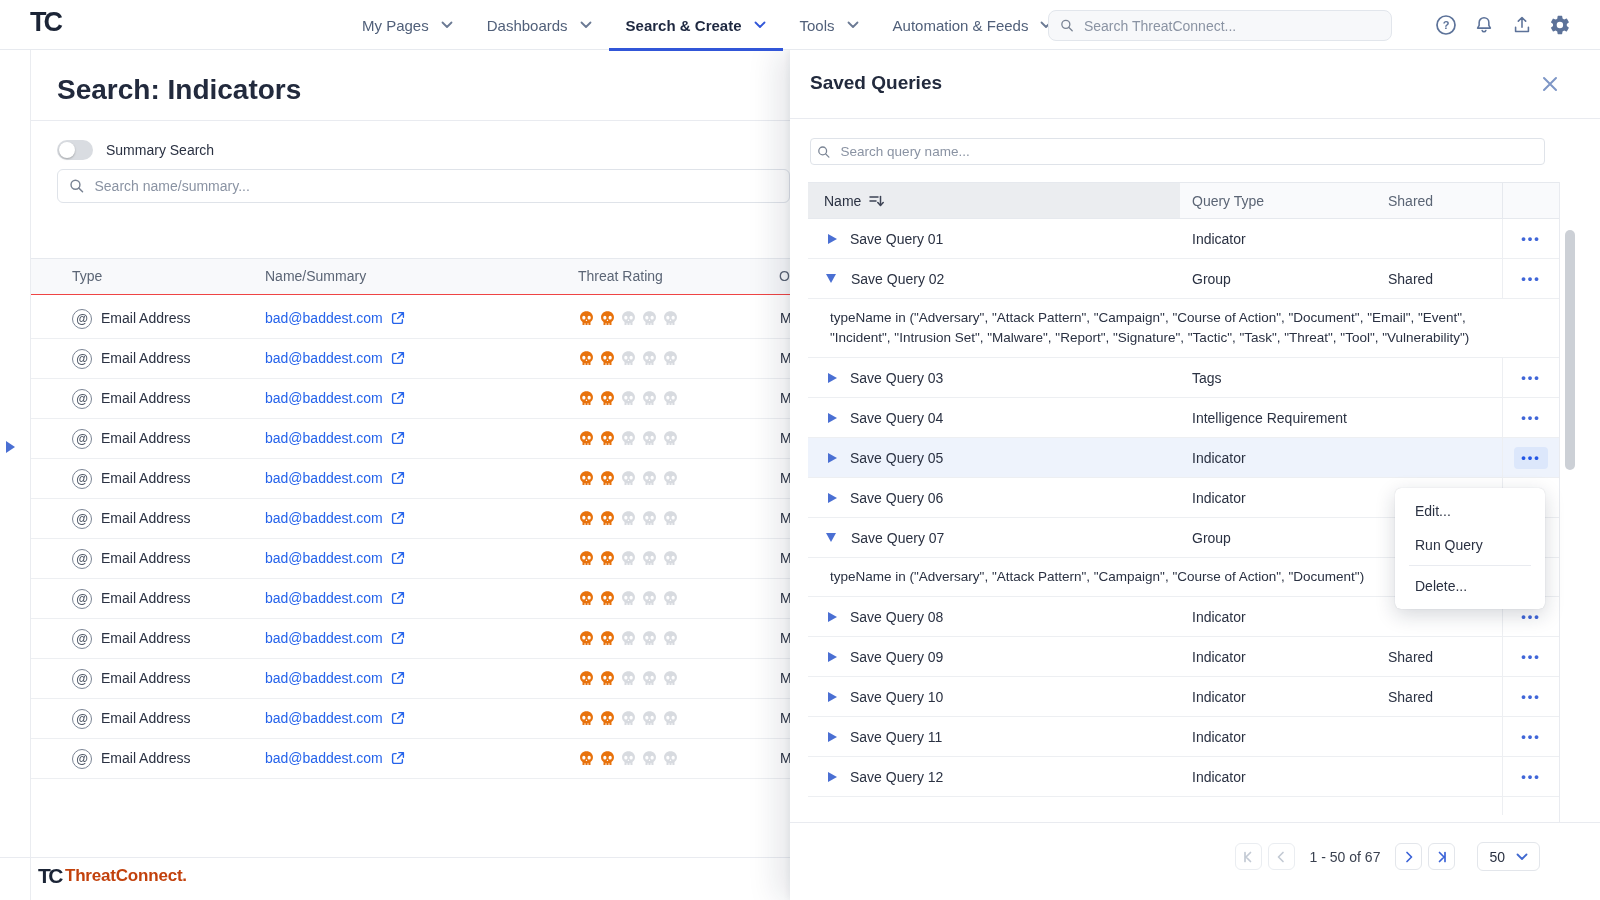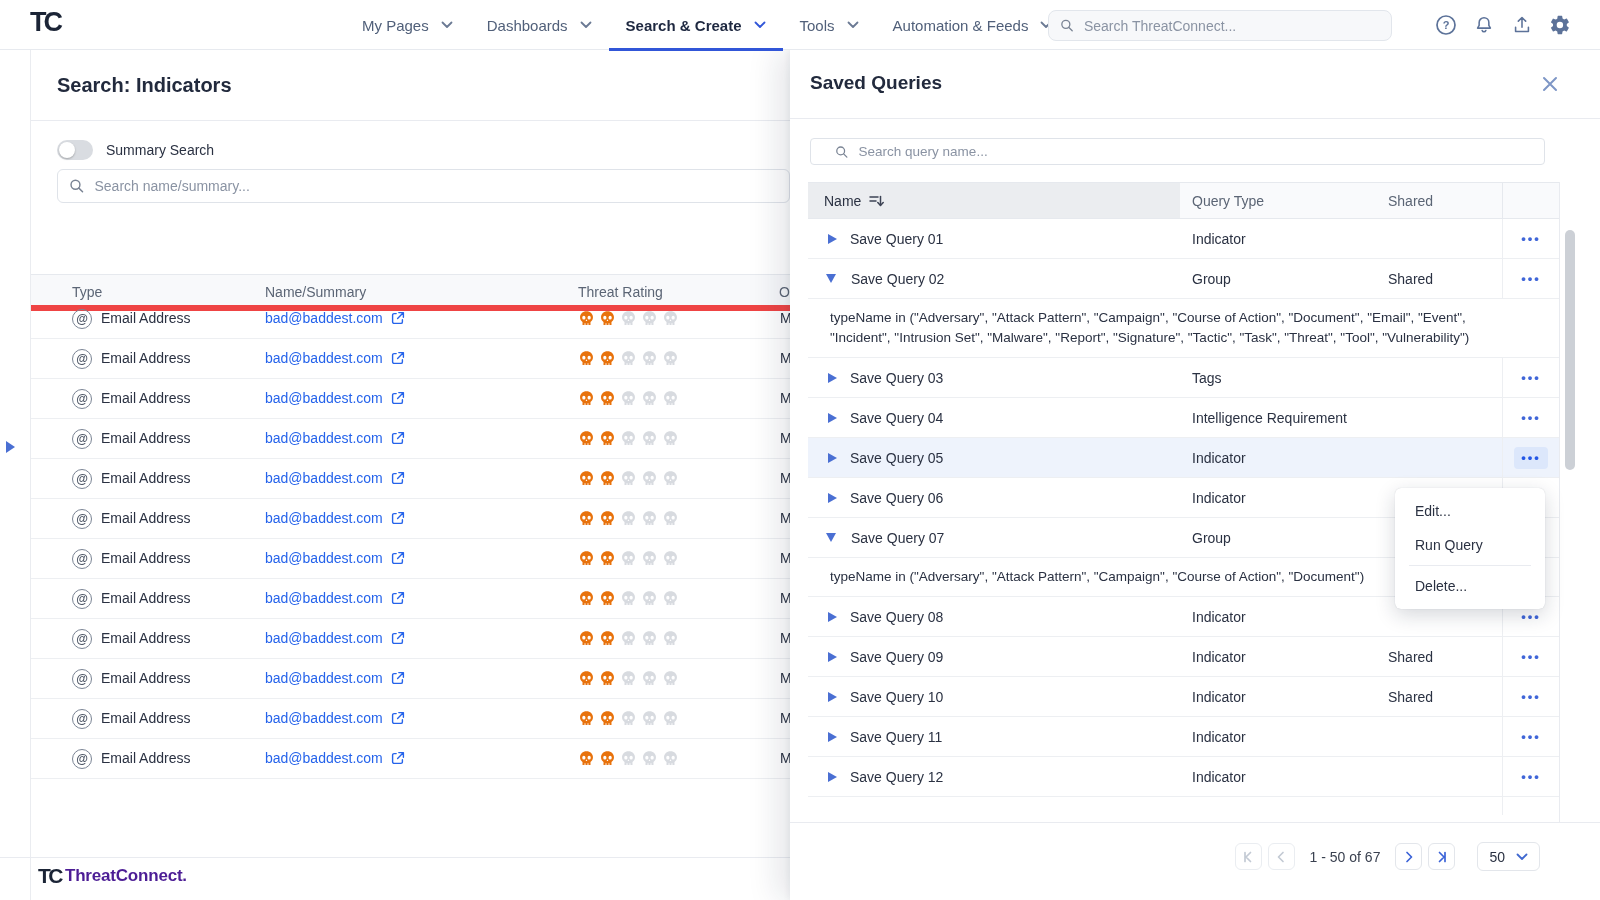--- a/index.html
+++ b/index.html
@@ -31,63 +31,63 @@
                       color:#3a4150; width:100%; font-family:"Liberation Sans",sans-serif; }
   .nav-search input::placeholder { color:#8a93a3; }
   .nav-icons { position:absolute; right:28px; top:0; height:50px; display:flex; align-items:center; gap:14px; }
   .nav-icon { width:24px; height:24px; display:flex; align-items:center; justify-content:center; cursor:pointer; }
 
   
   .gutter-line { position:absolute; left:30px; top:50px; bottom:0; width:1px; background:#eaecf0; z-index:2; }
   .side-expander { position:absolute; left:6px; top:441px; width:0; height:0; z-index:3; cursor:pointer;
                    border-left:9px solid #4a6fd3; border-top:6px solid transparent; border-bottom:6px solid transparent; }
   .main { position:absolute; left:31px; top:50px; width:759px; height:850px; background:#fff; z-index:1; }
-  .page-title { position:absolute; left:26px; top:24px; font-size:20px; font-weight:700; color:#222a3d; }
+  .page-title { position:absolute; left:26px; top:24px; font-size:28px; font-weight:700; color:#222a3d; }
   .title-divider { position:absolute; left:0; top:70px; width:759px; height:1px; background:#e9ebf0; }
   .adv-row { position:absolute; left:26px; top:90px; height:20px; display:flex; align-items:center; gap:13px; }
   .toggle { width:36px; height:20px; border-radius:10px; background:#d9dce1; position:relative; cursor:pointer; }
   .toggle .knob { position:absolute; left:2px; top:2px; width:16px; height:16px; border-radius:50%;
                   background:#fff; box-shadow:0 1px 2px rgba(0,0,0,.25); }
   .adv-label { font-size:14px; color:#2a3142; }
   .main-search { position:absolute; left:26px; top:119px; width:733px; height:34px;
                  border:1px solid #dfe3e9; border-radius:6px; background:#fff;
                  display:flex; align-items:center; padding:8px 11px; gap:8px; }
   .main-search input { border:none; outline:none; background:transparent; font-size:14px; width:100%;
                        color:#3a4150; font-family:"Liberation Sans",sans-serif; }
   .main-search input::placeholder { color:#8a93a3; }
 
-  .ind-header { position:absolute; left:0; top:224px; width:759px; height:37px; background:#f8f9fb;
-                border-top:1px solid #e6e9ee; border-bottom:6px solid #ef4444; font-size:14px; color:#5b6575; }
+  .ind-header { position:absolute; left:0; top:208px; width:759px; height:37px; background:#f8f9fb;
+                border-top:1px solid #e6e9ee; border-bottom:1px solid #ef4444; font-size:14px; color:#5b6575; }
   .ind-header span { position:absolute; top:9px; }
   .ih-type { left:41px; } .ih-name { left:234px; } .ih-rating { left:547px; } .ih-owner { left:748px; }
   .ind-rows { position:absolute; left:0; top:249px; width:759px; }
   .ind-row { position:relative; height:40px; border-bottom:1px solid #edeff2; }
   .at-icon { position:absolute; left:41px; top:10px; width:20px; height:20px; border:1.4px solid #7a8494;
              border-radius:50%; color:#4e5766; font-size:12px; font-weight:600; display:flex;
              align-items:center; justify-content:center; }
   .ind-type { position:absolute; left:70px; top:11px; font-size:14px; color:#2a3142; }
   .ind-link { position:absolute; left:234px; top:11px; font-size:14px; color:#2563eb; text-decoration:none;
               display:flex; align-items:center; gap:8px; cursor:pointer; }
   .ind-rating { position:absolute; left:547px; top:10px; display:flex; gap:4px; }
   .ind-owner { position:absolute; left:749px; top:11px; font-size:14px; color:#2a3142; }
 
   .footer-line { position:absolute; left:0; top:857px; width:790px; height:1px; background:#e9ebf0; z-index:2; }
   .footer-brand { position:absolute; left:38px; top:864px; display:flex; align-items:center; gap:4px; z-index:2; }
   .footer-tc { font-weight:900; font-size:21px; letter-spacing:-2.5px; color:#1b2436; }
-  .footer-word { font-weight:700; font-size:17px; color:#4c1d95; letter-spacing:-.2px; }
+  .footer-word { font-weight:700; font-size:17px; color:#c2410c; letter-spacing:-.2px; }
 
   
   .panel { position:absolute; left:790px; top:50px; width:810px; height:850px; background:#fff; z-index:20;
            box-shadow:-14px 0 28px rgba(23,32,55,.10), -2px 0 6px rgba(23,32,55,.05); }
   .panel-title { position:absolute; left:20px; top:22px; font-size:19px; font-weight:700; color:#222a3d; }
   .panel-close { position:absolute; left:748px; top:22px; width:24px; height:24px; cursor:pointer;
                  display:flex; align-items:center; justify-content:center; }
   .panel-divider { position:absolute; left:0; top:68px; width:810px; height:1px; background:#e9ebf0; }
   .panel-search { position:absolute; left:20px; top:88px; width:735px; height:27px; border:1px solid #dfe3e9;
-                  border-radius:4px; display:flex; align-items:center; padding:0 24px; gap:8px; background:#fff; }
+                  border-radius:4px; display:flex; align-items:center; padding:0 6px; gap:8px; background:#fff; }
   .panel-search input { border:none; outline:none; background:transparent; font-size:13.5px; width:100%;
                         color:#3a4150; font-family:"Liberation Sans",sans-serif; }
   .panel-search input::placeholder { color:#8a93a3; }
 
   .sq-table { position:absolute; left:18px; top:132px; width:751px; }
   .sq-grid { display:grid; grid-template-columns:372px 196px 126px 57px; align-items:center; }
   .sq-head { height:37px; border-top:1px solid #e6e9ee; border-bottom:1px solid #e6e9ee; font-size:14px; color:#49536a; }
   .sq-head .hc { height:100%; display:flex; align-items:center; background:#f9fafc; }
   .sq-head .hc-name { background:#ebedf0; padding-left:16px; gap:8px; color:#2a3142; }
   .sq-head .hc-type, .sq-head .hc-shared { padding-left:12px; color:#5b6575; }

